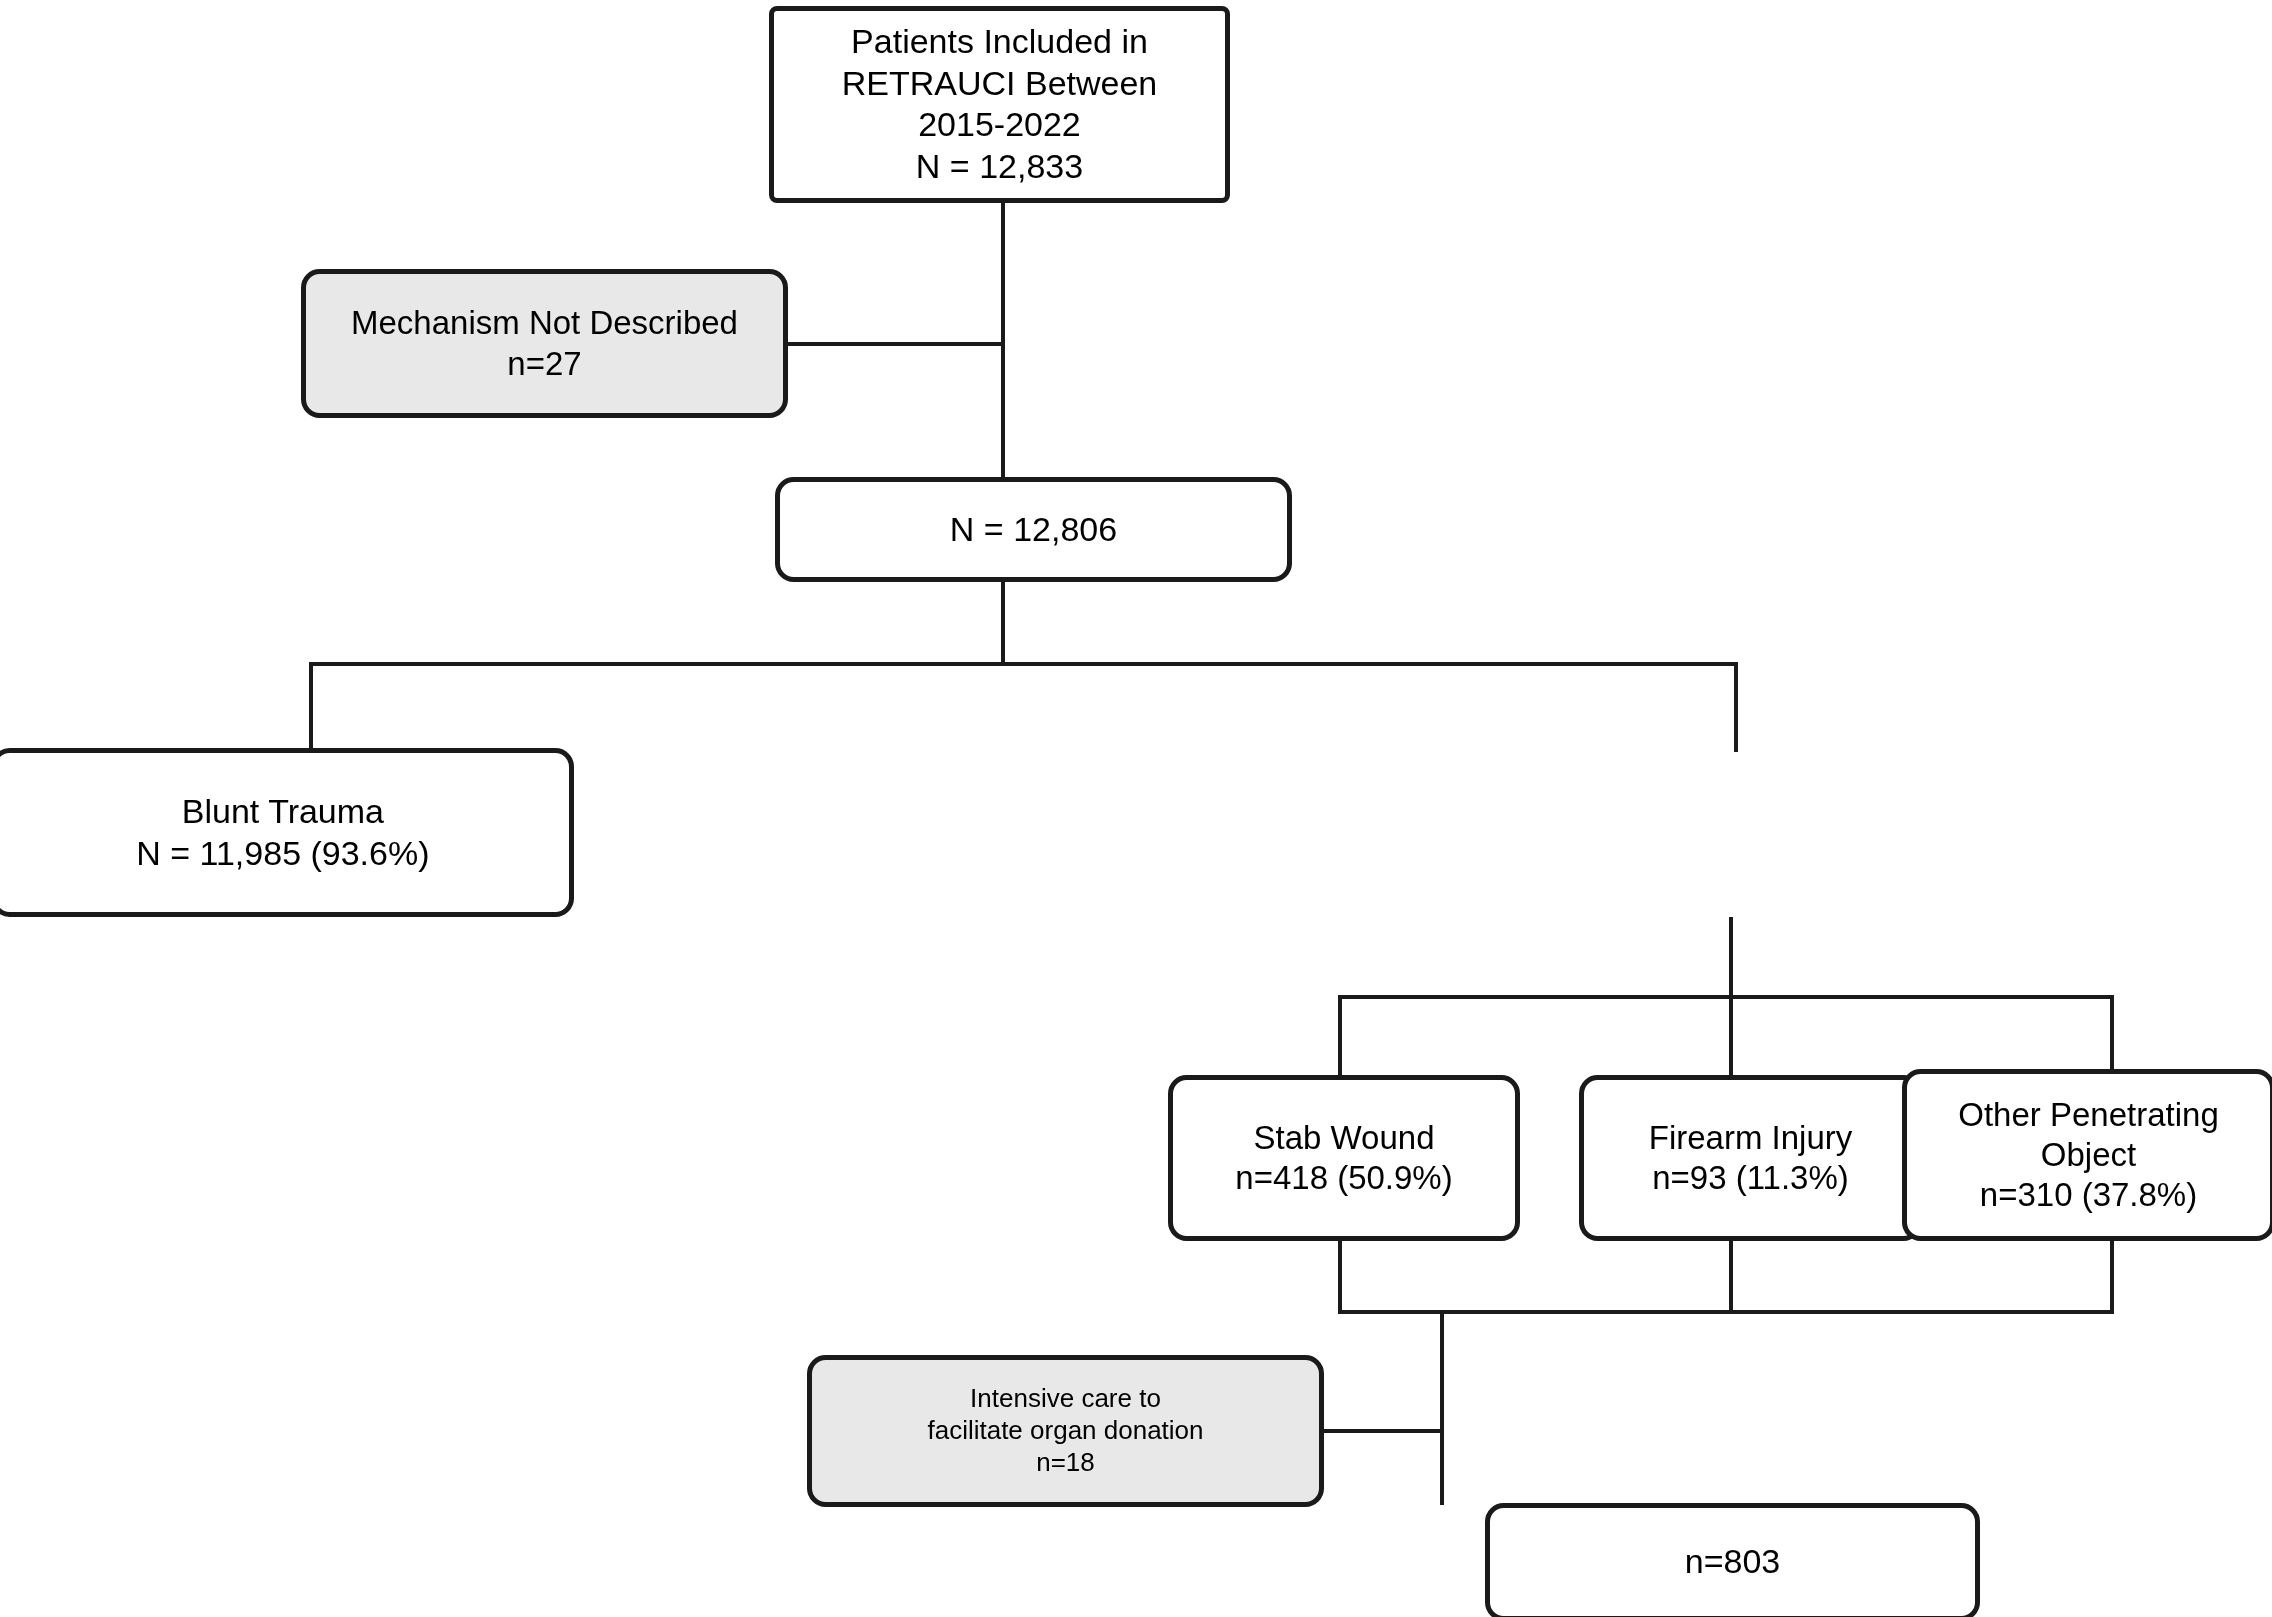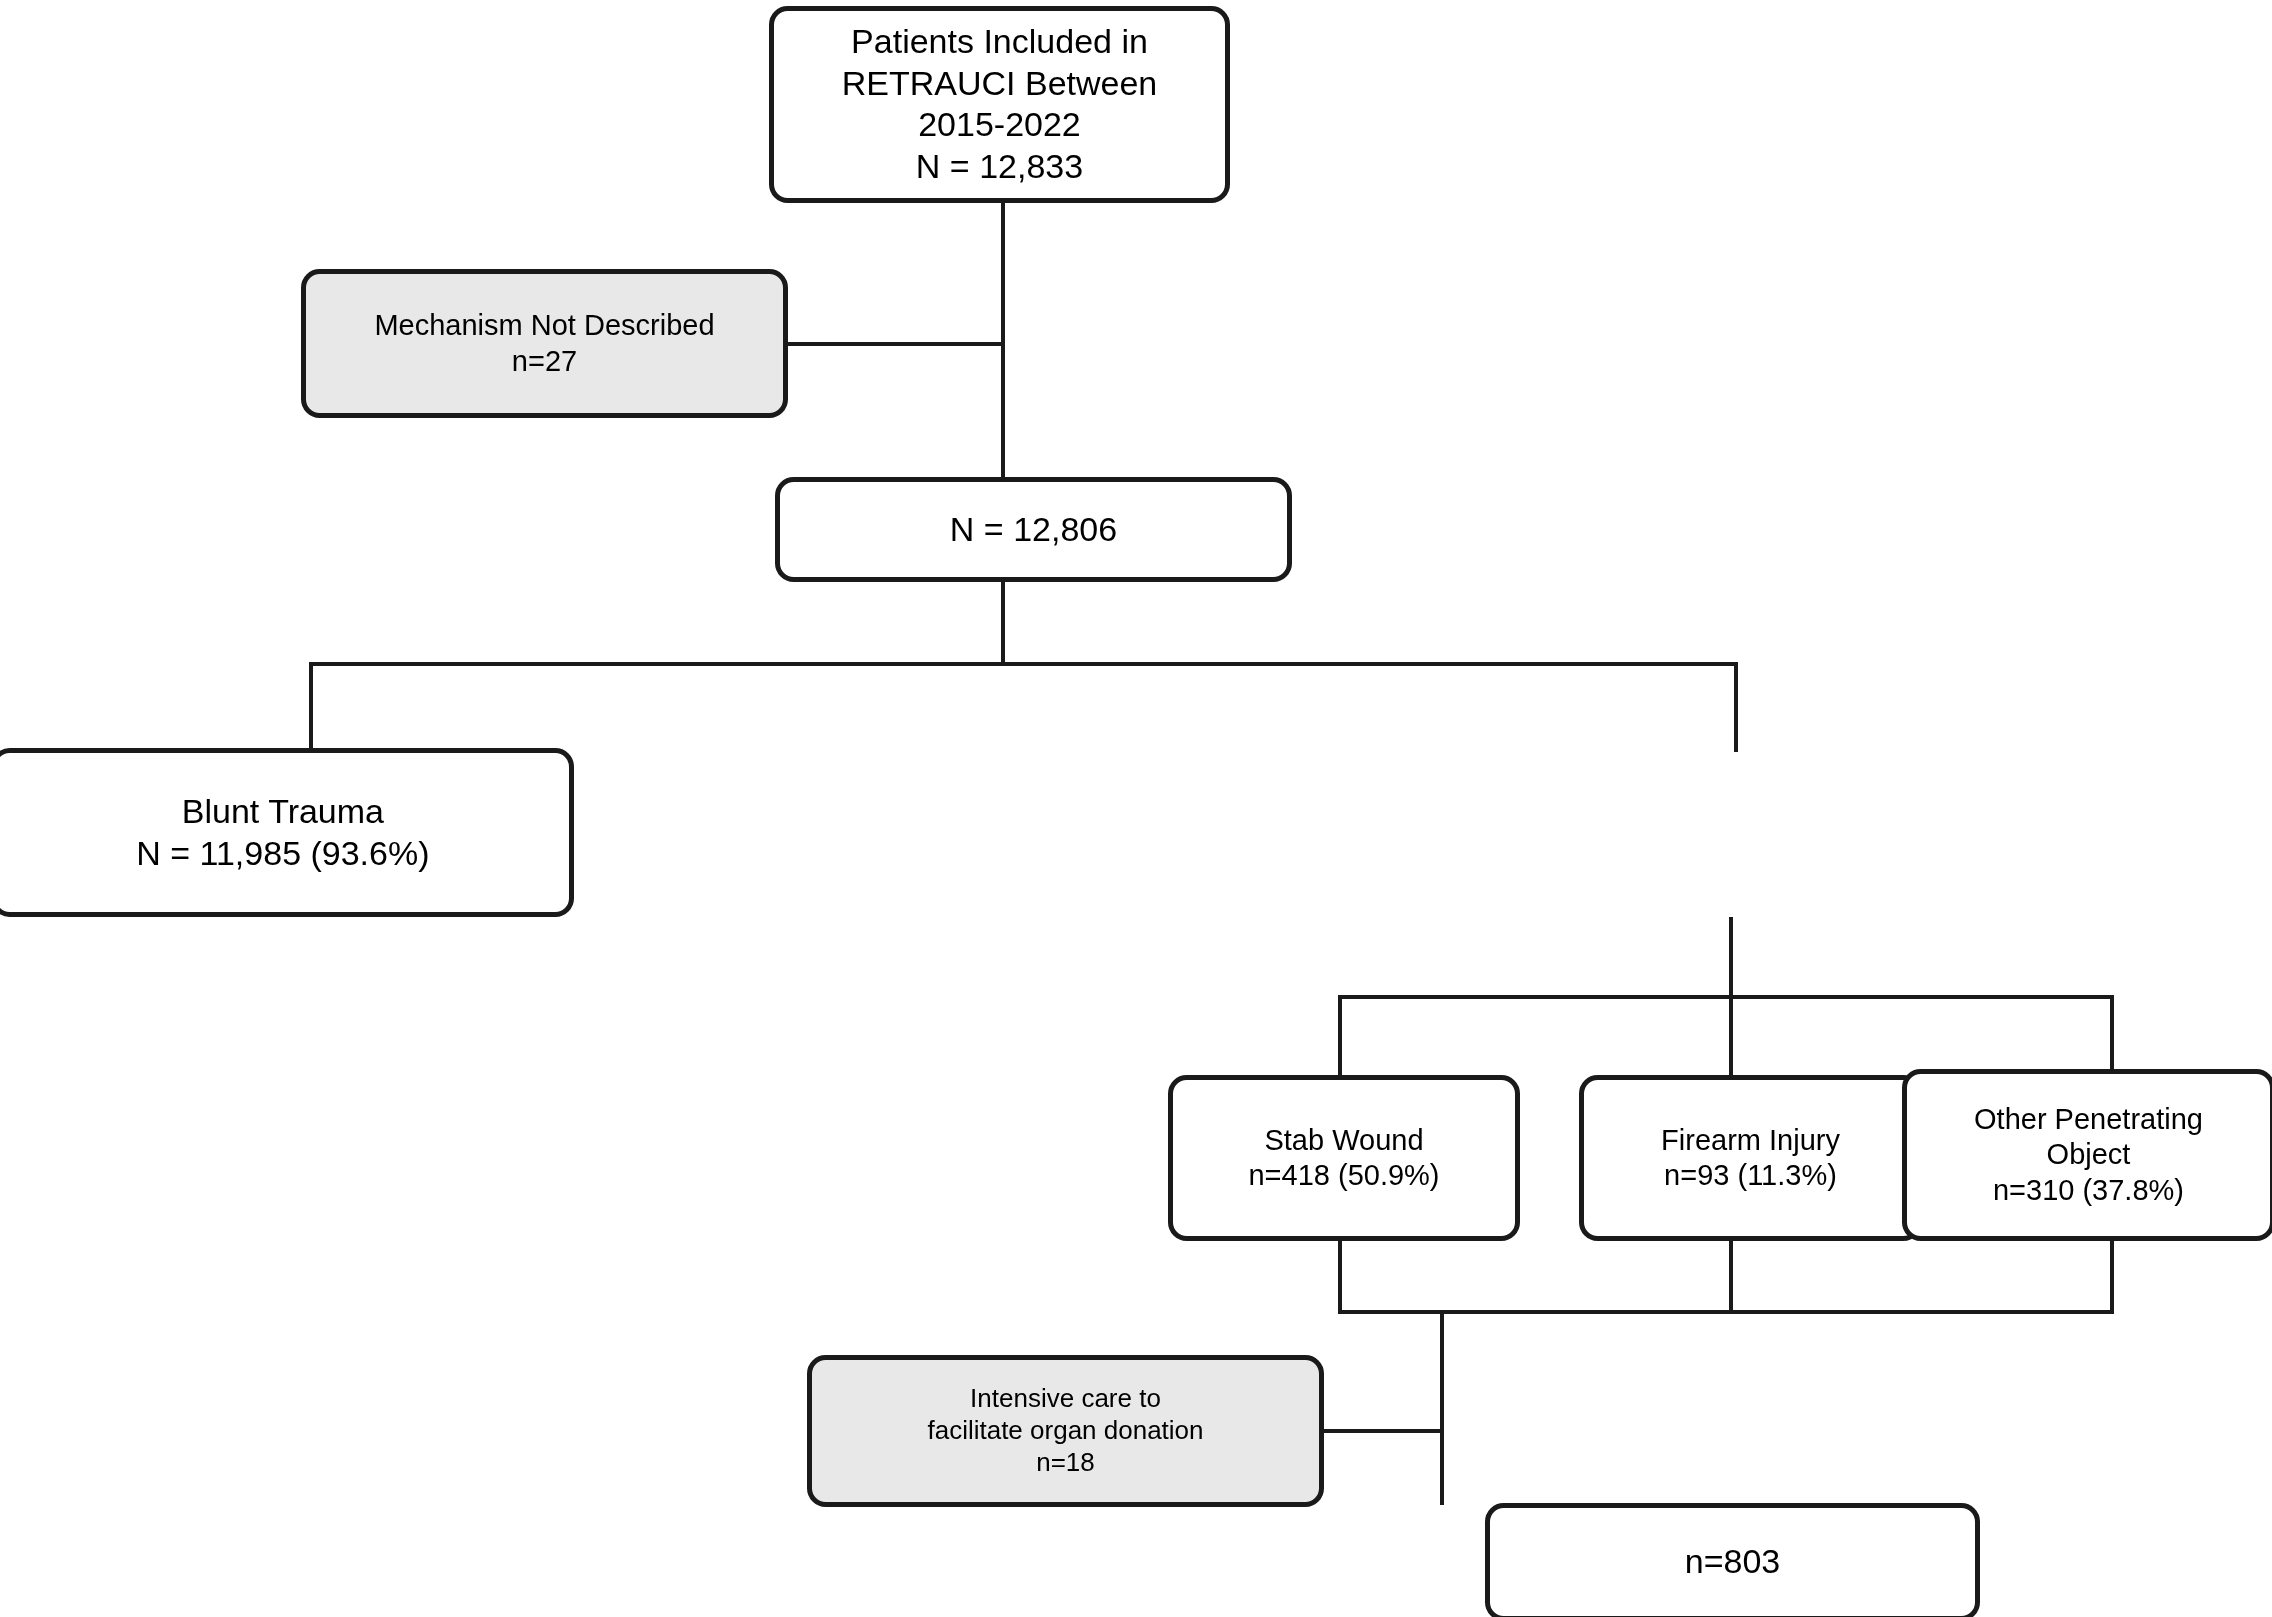--- a/index.html
+++ b/index.html
@@ -4,21 +4,21 @@
 <style>
   html,body{margin:0;padding:0;background:#ffffff;}
   #stage{position:relative;width:2273px;height:1617px;background:#ffffff;
          font-family:"Liberation Sans","DejaVu Sans",sans-serif;overflow:hidden;}
   .node{position:absolute;box-sizing:border-box;border:5px solid #1a1a1a;
         border-radius:18.7px;background:#ffffff;display:flex;align-items:center;
         justify-content:center;text-align:center;color:#000000;z-index:3;}
   .node.shaded{background:#e8e8e8;}
   .node .txt{line-height:1.22;white-space:pre-line;padding:0 10px;}
   .f42{font-size:26px;}
-  .f46{font-size:29px;}
+  .f46{font-size:33px;}
   .f48{font-size:34px;}
   .line{position:absolute;background:#1a1a1a;z-index:1;}
   .vline{width:4.3px;}
   .hline{height:4.3px;}
 </style>
 </head>
 <body>
 
 <div id="stage">
 
@@ -38,21 +38,21 @@
   <div class="line vline" style="left:2110px;top:995px;height:77px;"></div>
 
   <div class="line vline" style="left:1338px;top:1239px;height:75px;"></div>
   <div class="line vline" style="left:1729px;top:1239px;height:75px;"></div>
   <div class="line vline" style="left:2110px;top:1239px;height:75px;"></div>
   <div class="line hline" style="left:1338px;top:1310px;width:776px;"></div>
 
   <div class="line vline" style="left:1440px;top:1310px;height:195px;"></div>
   <div class="line hline" style="left:1320px;top:1429px;width:124px;"></div>
 
-  <div class="node" style="left:769px;top:5.7px;width:461px;height:197px;">
+  <div class="node" style="left:769px;top:5.7px;width:461px;height:197px;border-radius:8px;">
     <span class="txt f48">Patients Included in
 RETRAUCI Between
 2015-2022
 N = 12,833</span>
   </div>
 
   <div class="node shaded" style="left:301px;top:269px;width:487px;height:149px;">
     <span class="txt f46">Mechanism Not Described
 n=27</span>
   </div>

